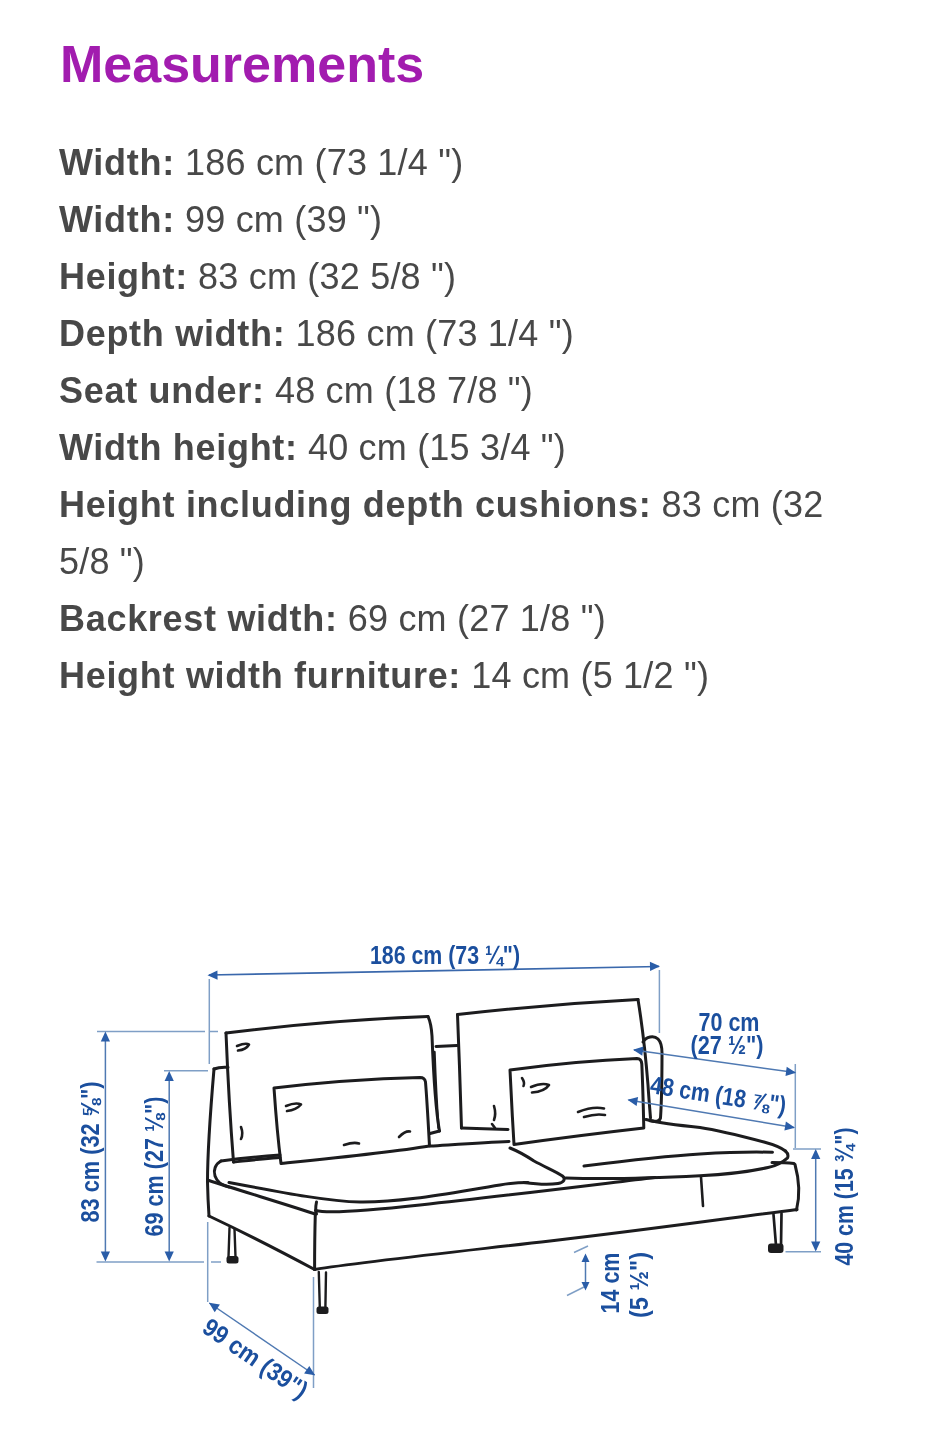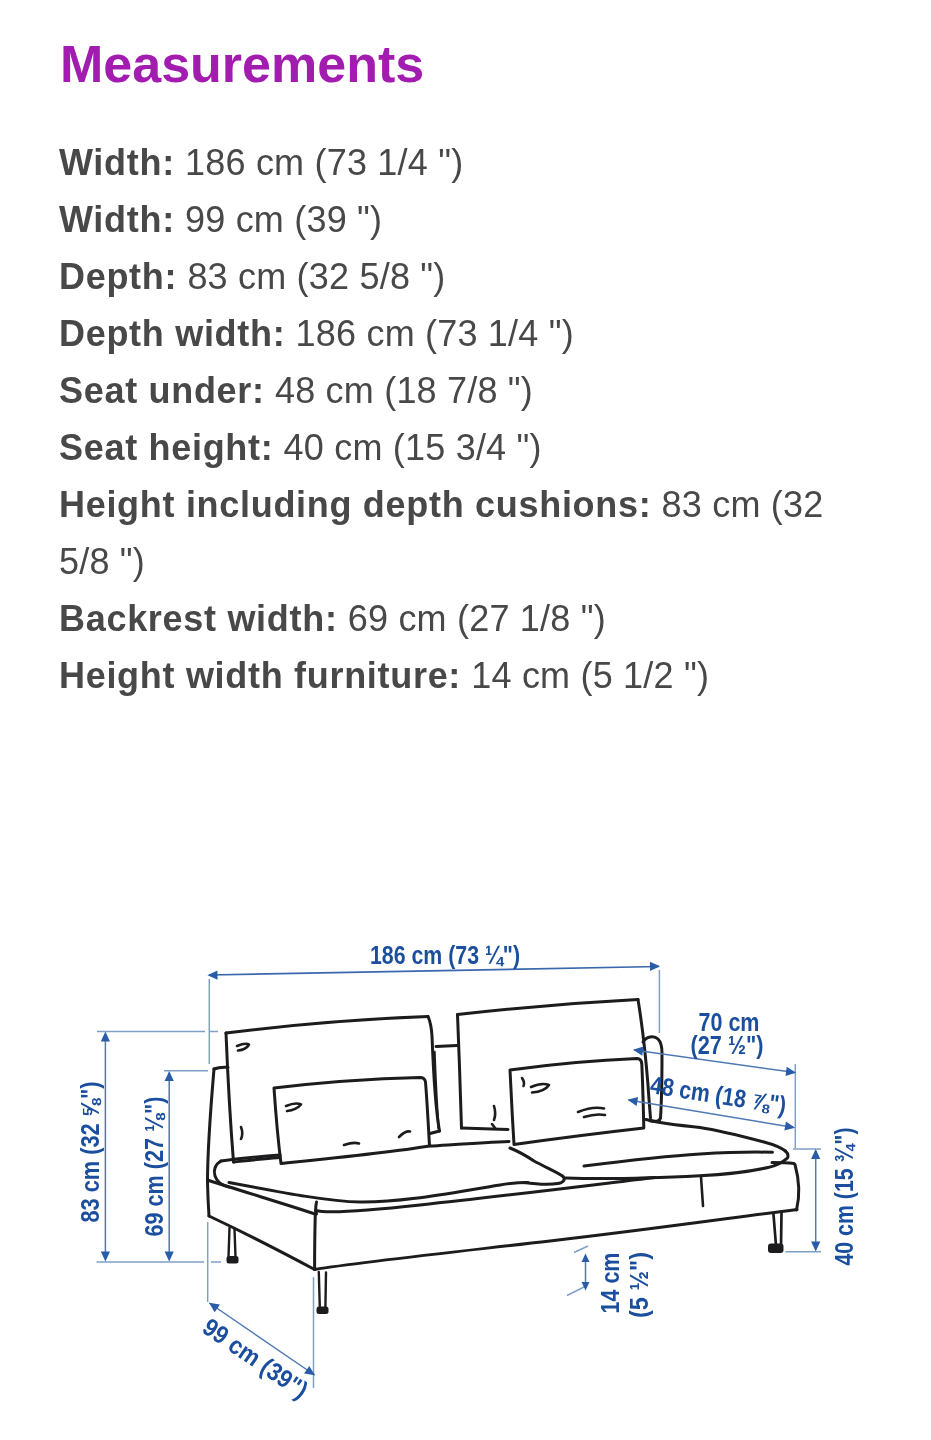--- a/index.html
+++ b/index.html
@@ -7,24 +7,24 @@
 h1{position:absolute;left:60px;top:34px;margin:0;font-size:52px;font-weight:700;color:#a21caf;letter-spacing:0px;}
 .specs{position:absolute;left:59px;top:134px;width:790px;font-size:36px;line-height:57px;color:#484848;letter-spacing:0.2px;}
 .specs b{font-weight:700;letter-spacing:0.7px;}
 svg.diag{position:absolute;left:0;top:900px;}
 </style>
 </head>
 <body>
 <h1>Measurements</h1>
 <div class="specs"><b>Width:</b> 186 cm (73 1/4 ")<br>
 <b>Width:</b> 99 cm (39 ")<br>
-<b>Depth:</b> 83 cm (32 5/8 ")<br>
+<b>Height:</b> 83 cm (32 5/8 ")<br>
 <b>Depth width:</b> 186 cm (73 1/4 ")<br>
 <b>Seat under:</b> 48 cm (18 7/8 ")<br>
-<b>Seat height:</b> 40 cm (15 3/4 ")<br>
+<b>Width height:</b> 40 cm (15 3/4 ")<br>
 <b>Height including depth cushions:</b> 83 cm (32 5/8 ")<br>
 <b>Backrest width:</b> 69 cm (27 1/8 ")<br>
 <b>Height width furniture:</b> 14 cm (5 1/2 ")</div>
 <svg class="diag" width="931" height="540" viewBox="0 900 931 540">
 <g fill="none" stroke="#1c1c1e" stroke-width="3" stroke-linecap="round" stroke-linejoin="round">
 
 <path d="M214,1069 C210.5,1110 207.5,1150 207.5,1182 C207.8,1196 208.4,1207 209,1216"></path>
 <path d="M214,1069 C218,1067.3 223,1067 228,1067.3"></path>
 
 <path d="M436,1046.5 L457,1045.5"></path>

